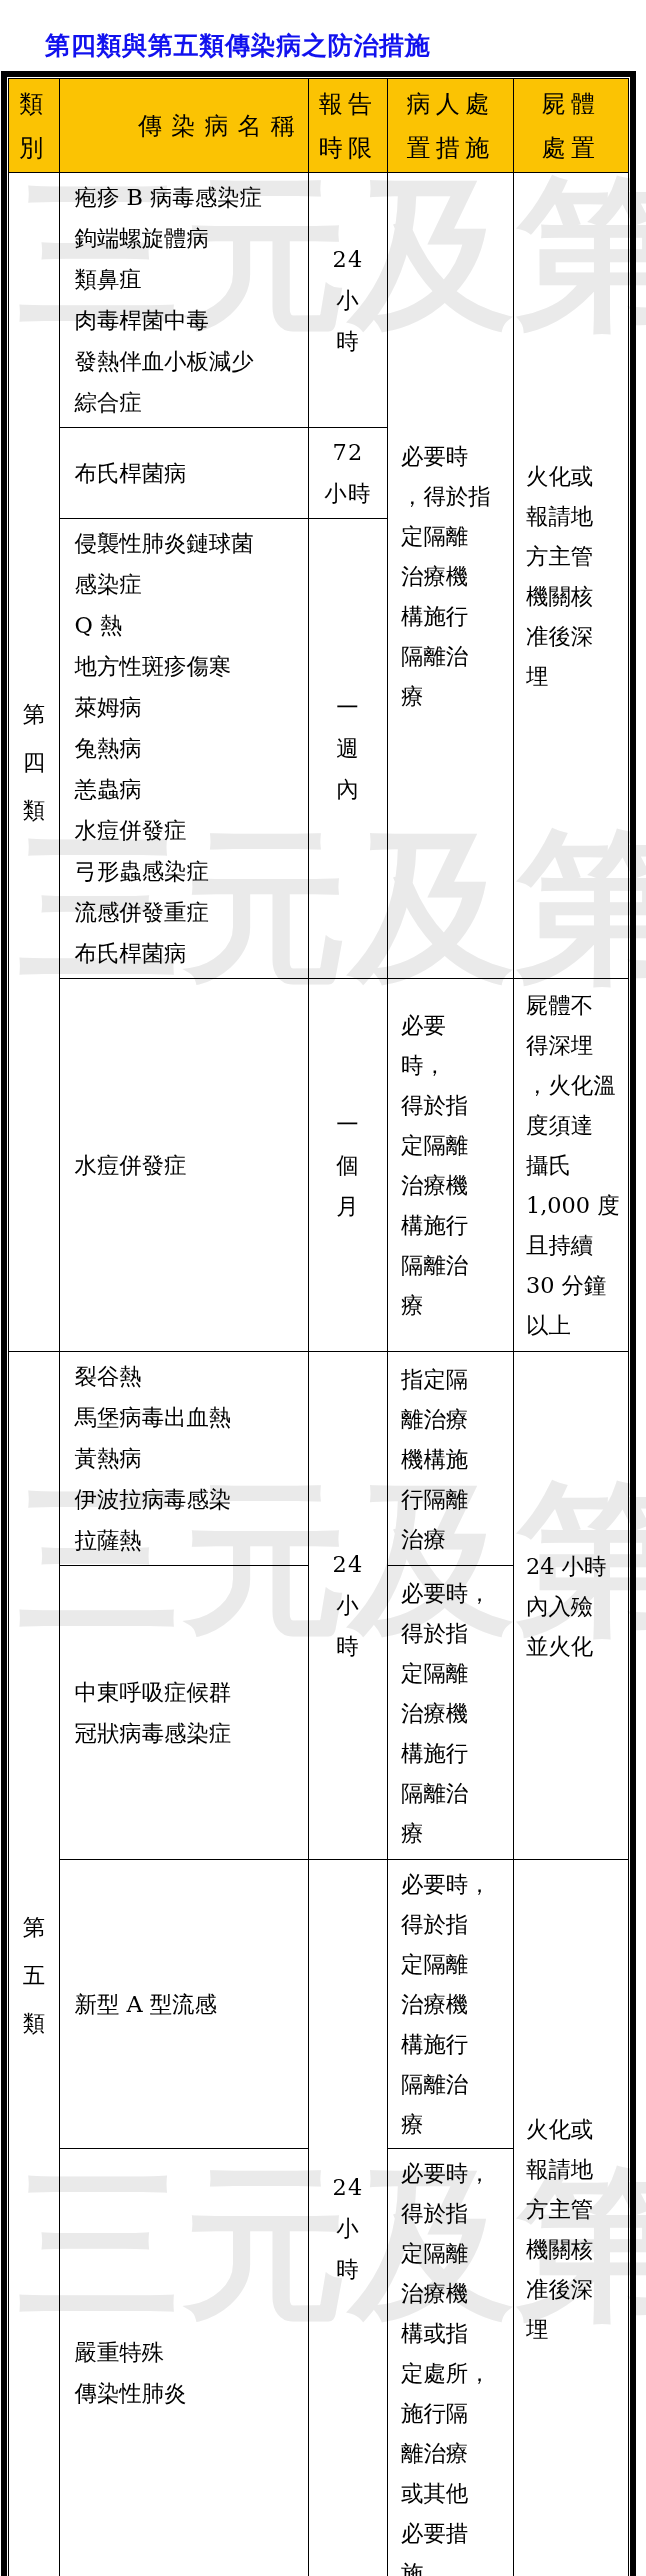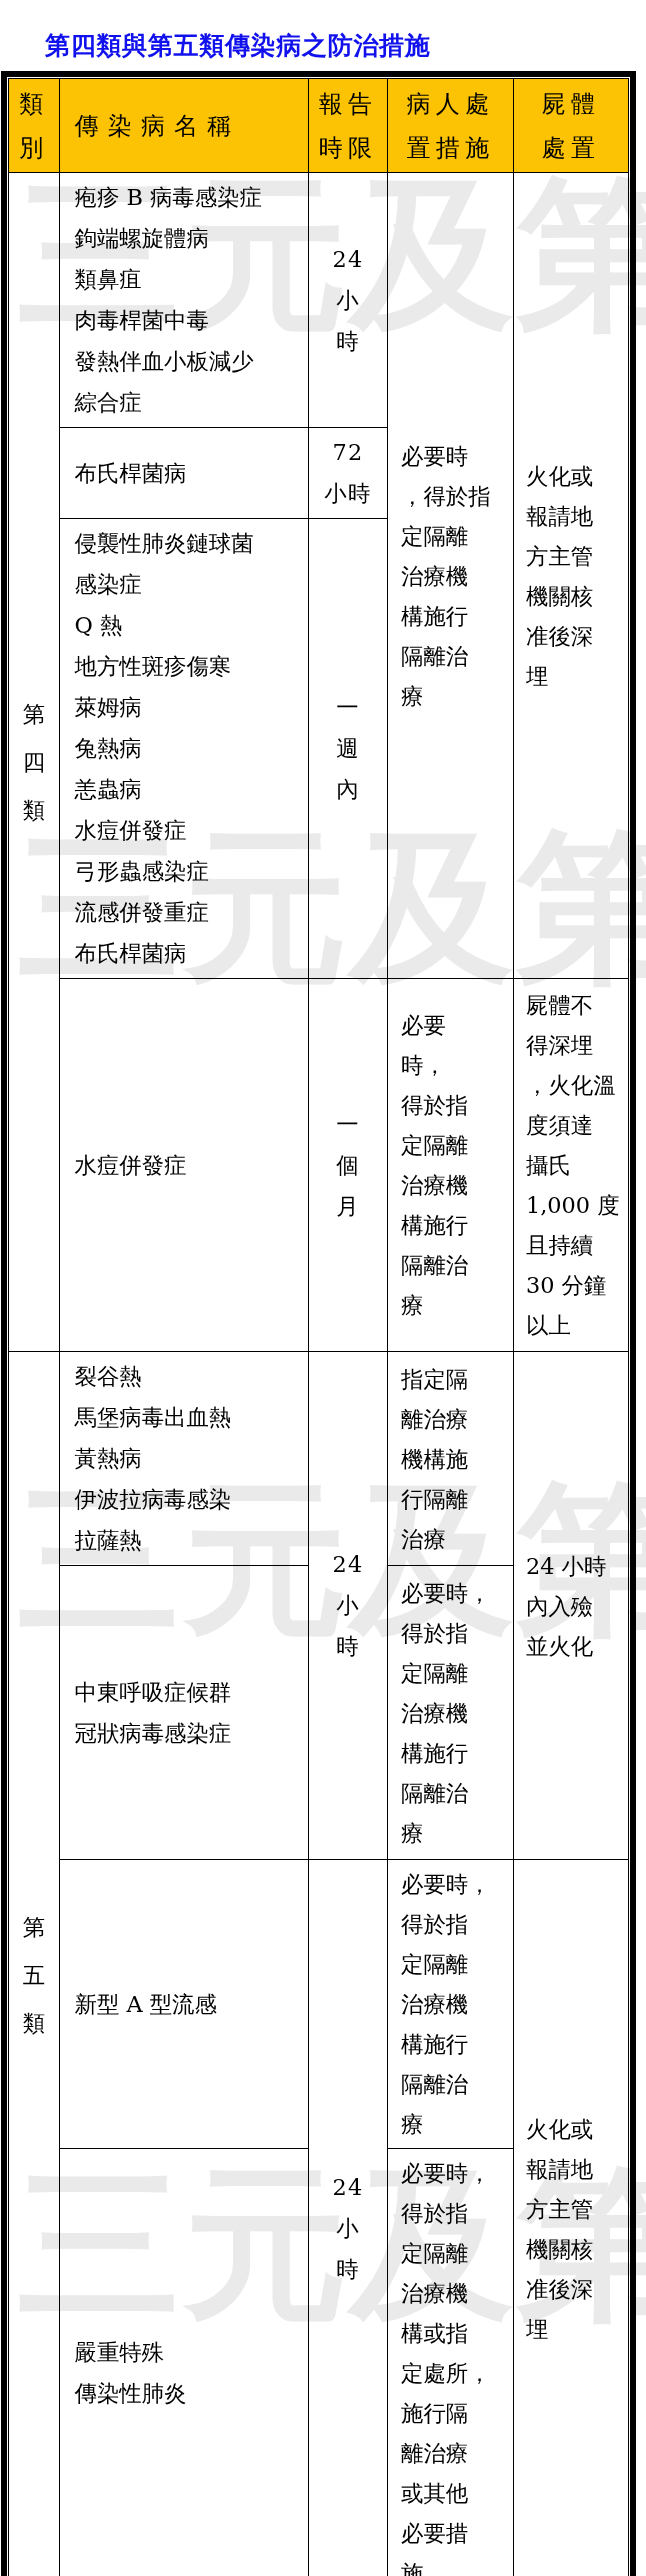--- a/index.html
+++ b/index.html
@@ -34,21 +34,21 @@
   td,th{
     border:1.3px solid #000;vertical-align:middle;
     font-size:22.4px;line-height:41px;font-weight:normal;
     background:transparent;padding:4px 6.6px;
   }
   .pre{white-space:pre-line;}
   thead th{
     background:#FBC303;font-size:24px;line-height:44px;
     text-align:center;letter-spacing:5.3px;height:76px;padding:2.6px 4px;
   }
-  thead th.h-disease{text-align:left;padding-left:14.5px;letter-spacing:9.2px;}
+  thead th.h-disease{text-align:right;padding-left:14.5px;letter-spacing:9.2px;}
   td.cat{
     text-align:center;line-height:48px;letter-spacing:0;padding:0;
   }
   td.disease{text-align:left;padding-left:14.5px;padding-right:6.6px;}
   td.time{text-align:center;letter-spacing:1.3px;padding:4px;}
   td.measure{text-align:left;padding-left:13px;padding-right:10px;line-height:40px;}
   td.corpse{text-align:left;padding-left:12px;padding-right:4px;line-height:40px;margin-top:22px;}
   
   tr.r1{height:251px;} tr.r2{height:83px;} tr.r3{height:455px;}
   tr.r4{height:373px;} tr.r5{height:198px;} tr.r6{height:294px;}

